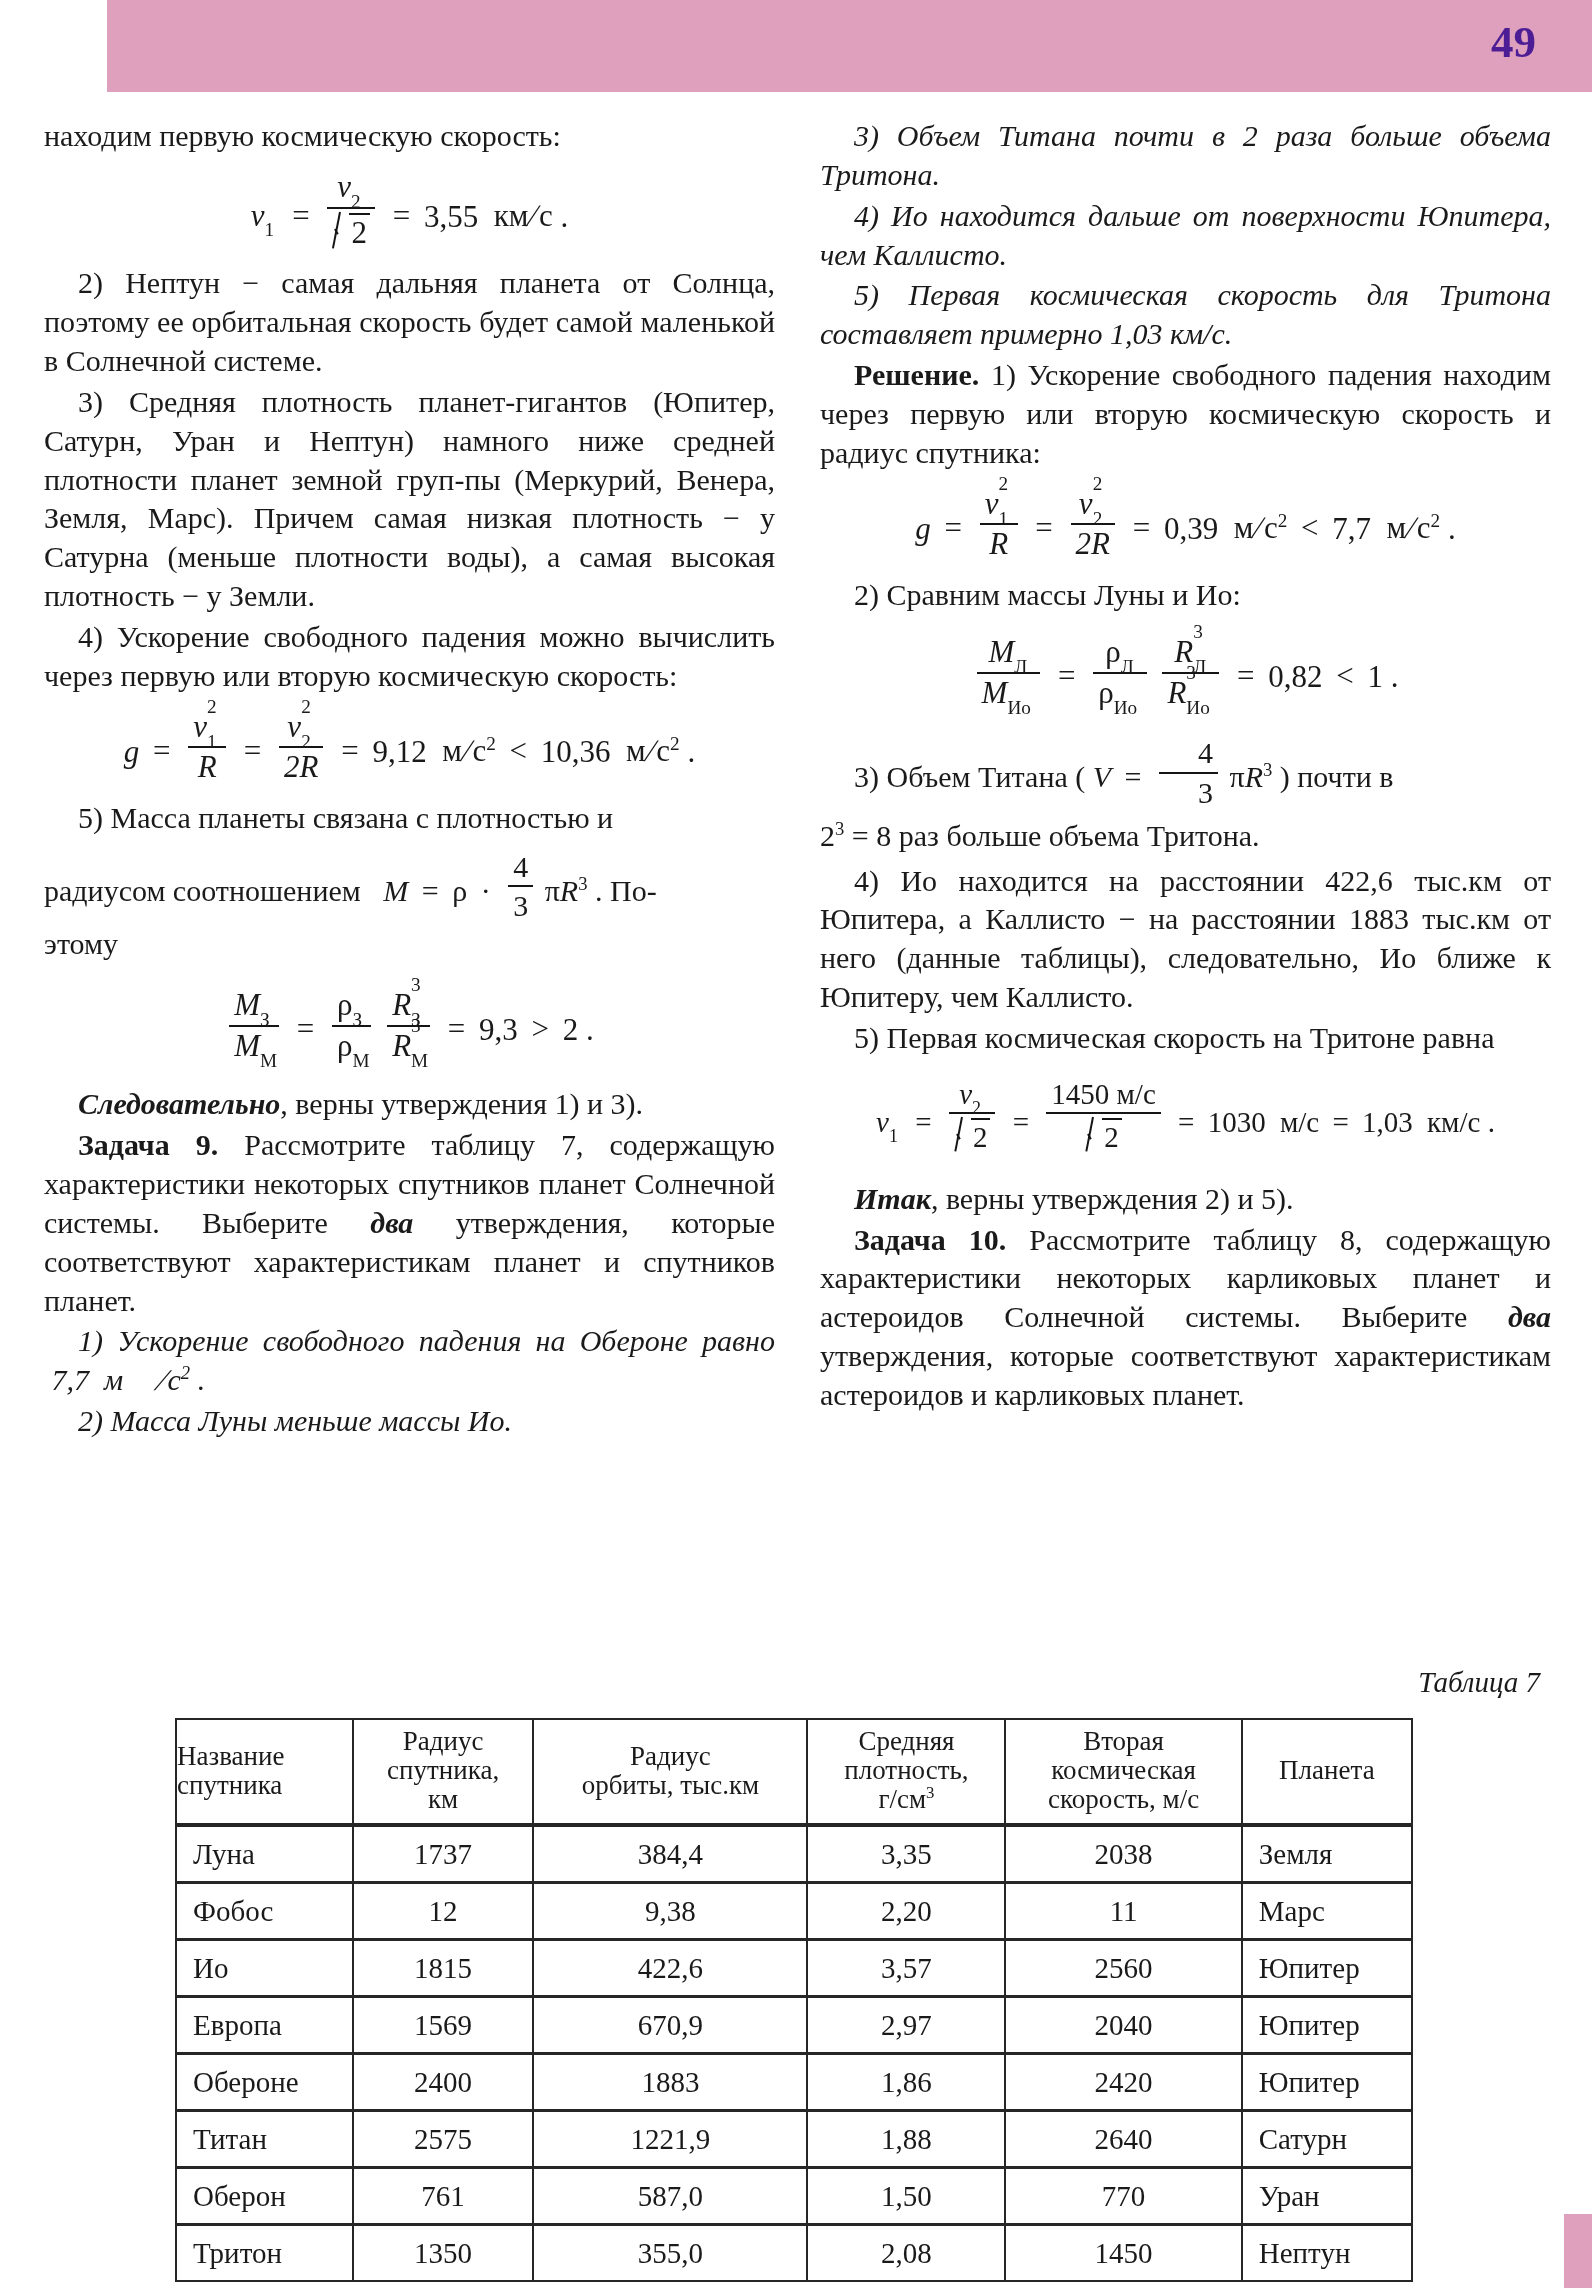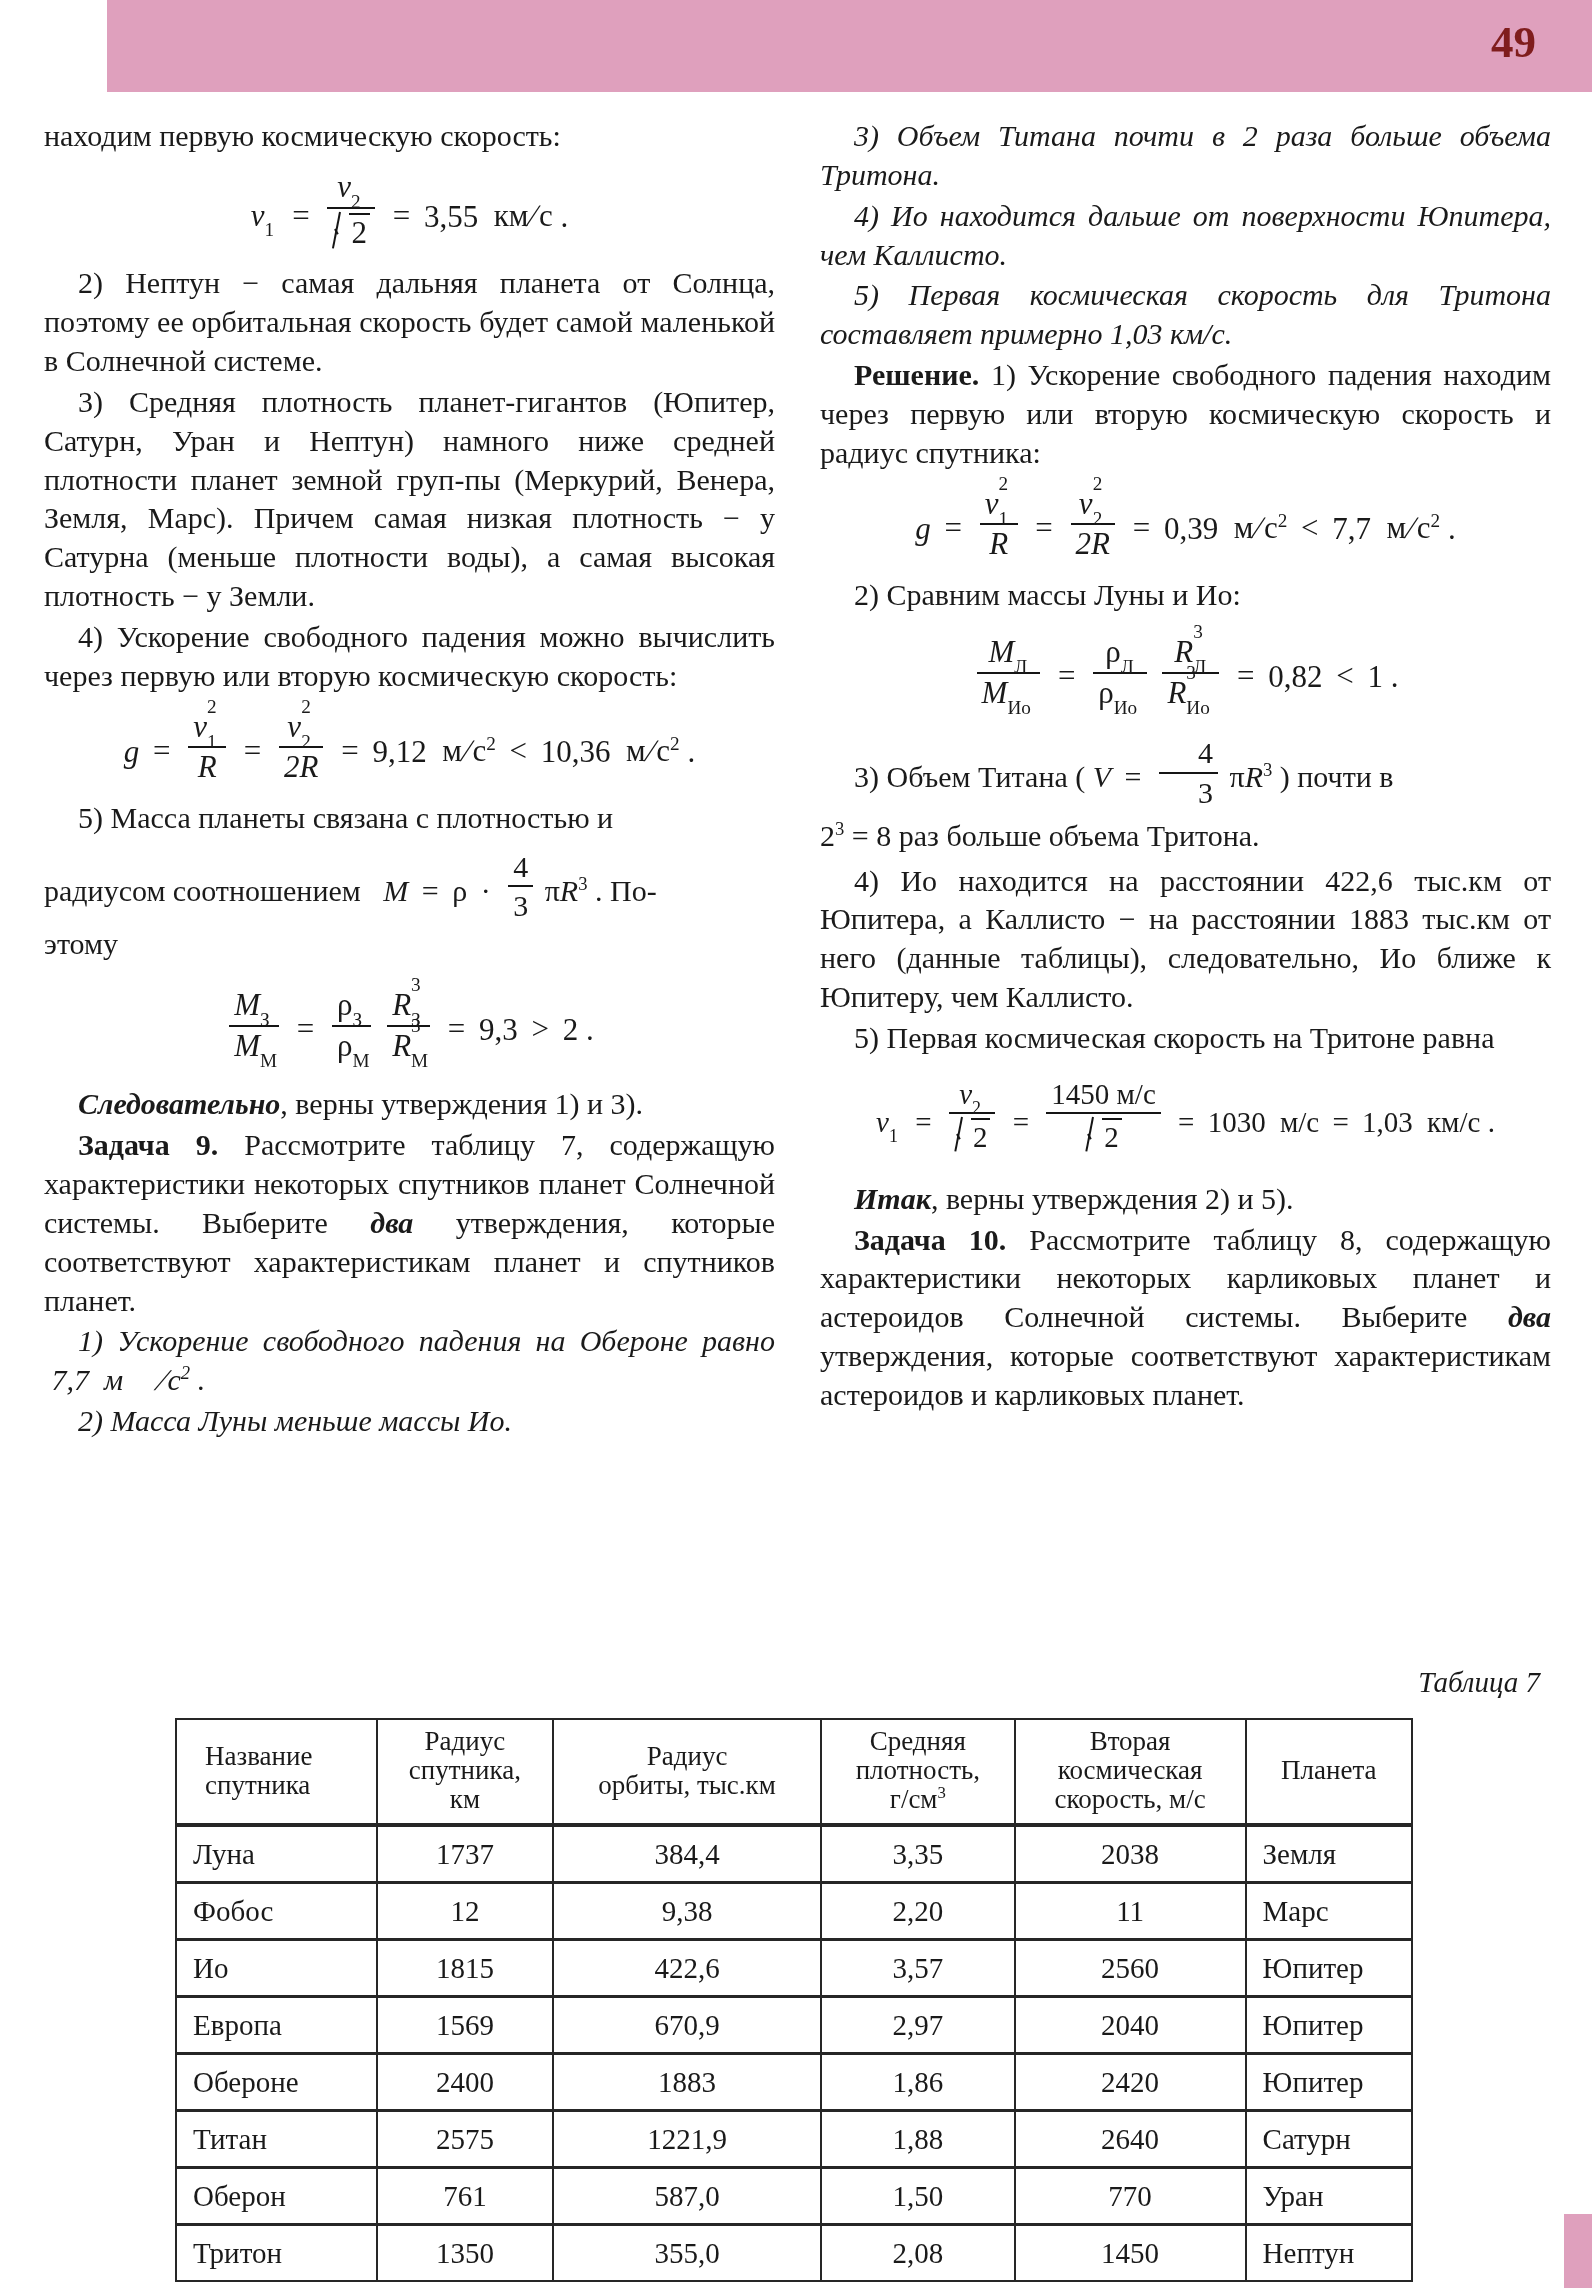--- a/index.html
+++ b/index.html
@@ -37,21 +37,21 @@
     letter-spacing: 7px;
     color: #141414;
   }
   .header-pageno {
     position: absolute;
     right: 56px;
     top: 16px;
     font-family: "Liberation Serif", "DejaVu Serif", serif;
     font-weight: bold;
     font-size: 45px;
-    color: #7f1d1d;
+    color: #4c1d95;
   }
 
   
   .edge-tab {
     position: absolute;
     right: 0;
     bottom: 0;
     width: 28px;
     height: 75px;
     background: #dfa0bd;
@@ -213,21 +213,21 @@
   }
   table.tbl thead th {
     border-bottom-width: 4px;
     font-weight: normal;
     padding: 7px 6px 9px 6px;
     line-height: 1.08;
     text-align: center;
     vertical-align: middle;
     font-size: 27px;
   }
-  table.tbl thead th.h-left { text-align: left; padding-left: 28px; }
+  table.tbl thead th.h-left { text-align: left; padding-left: 0; }
   table.tbl tbody td {
     height: 54px;
     text-align: center;
     vertical-align: middle;
     font-size: 29px;
   }
   table.tbl tbody td.c-name { text-align: left; padding-left: 16px; }
   table.tbl tbody td.c-planet { text-align: left; padding-left: 16px; }
   table.tbl tbody tr td { border-top-width: 3px; }
 

